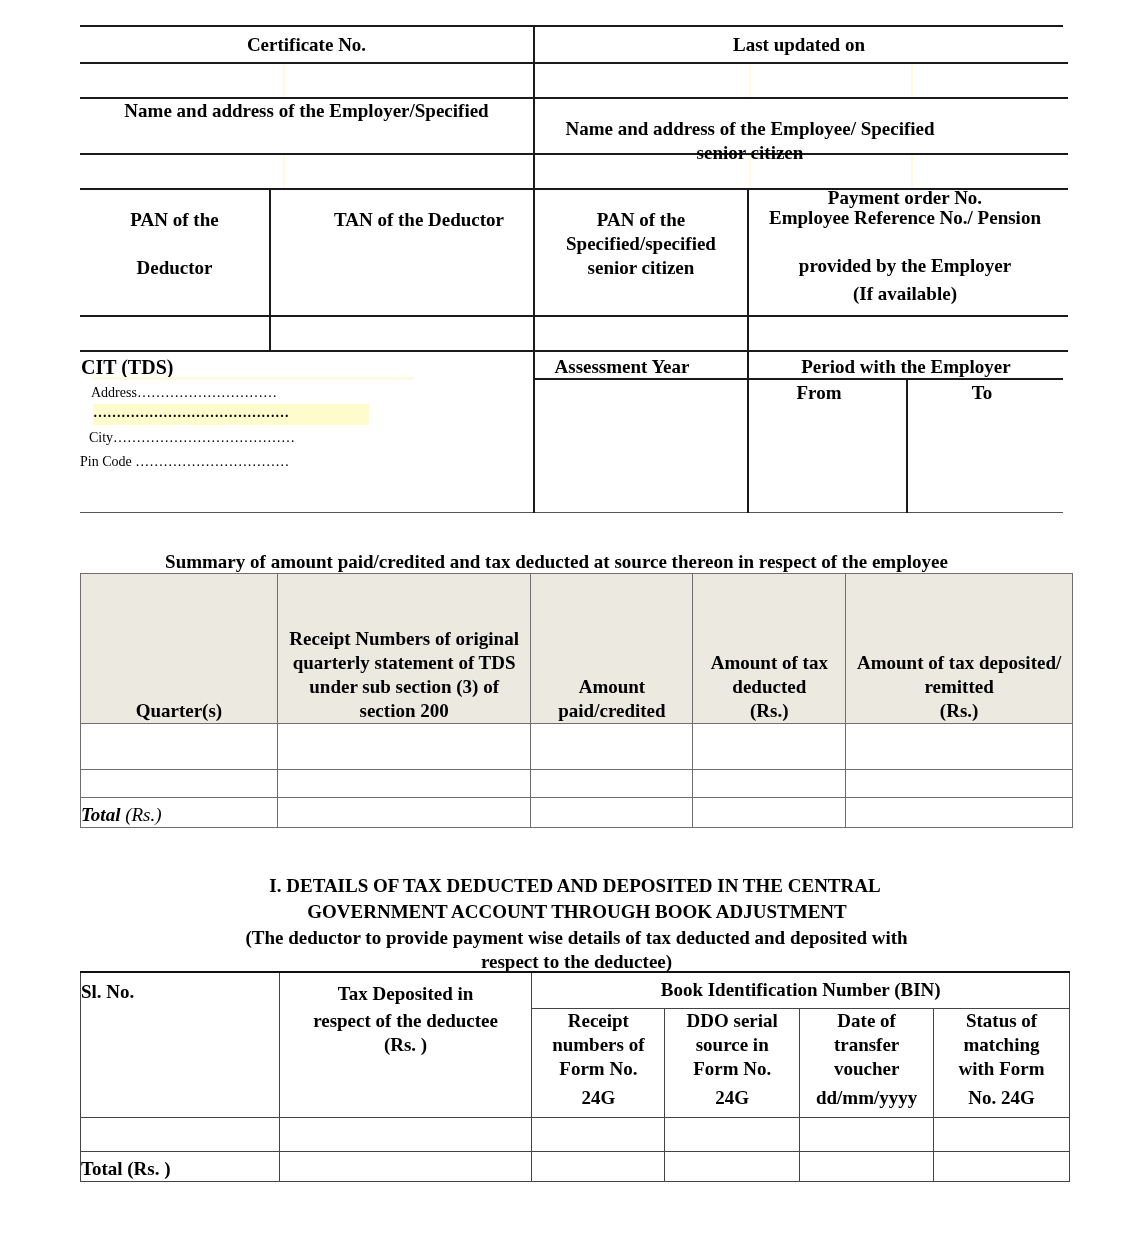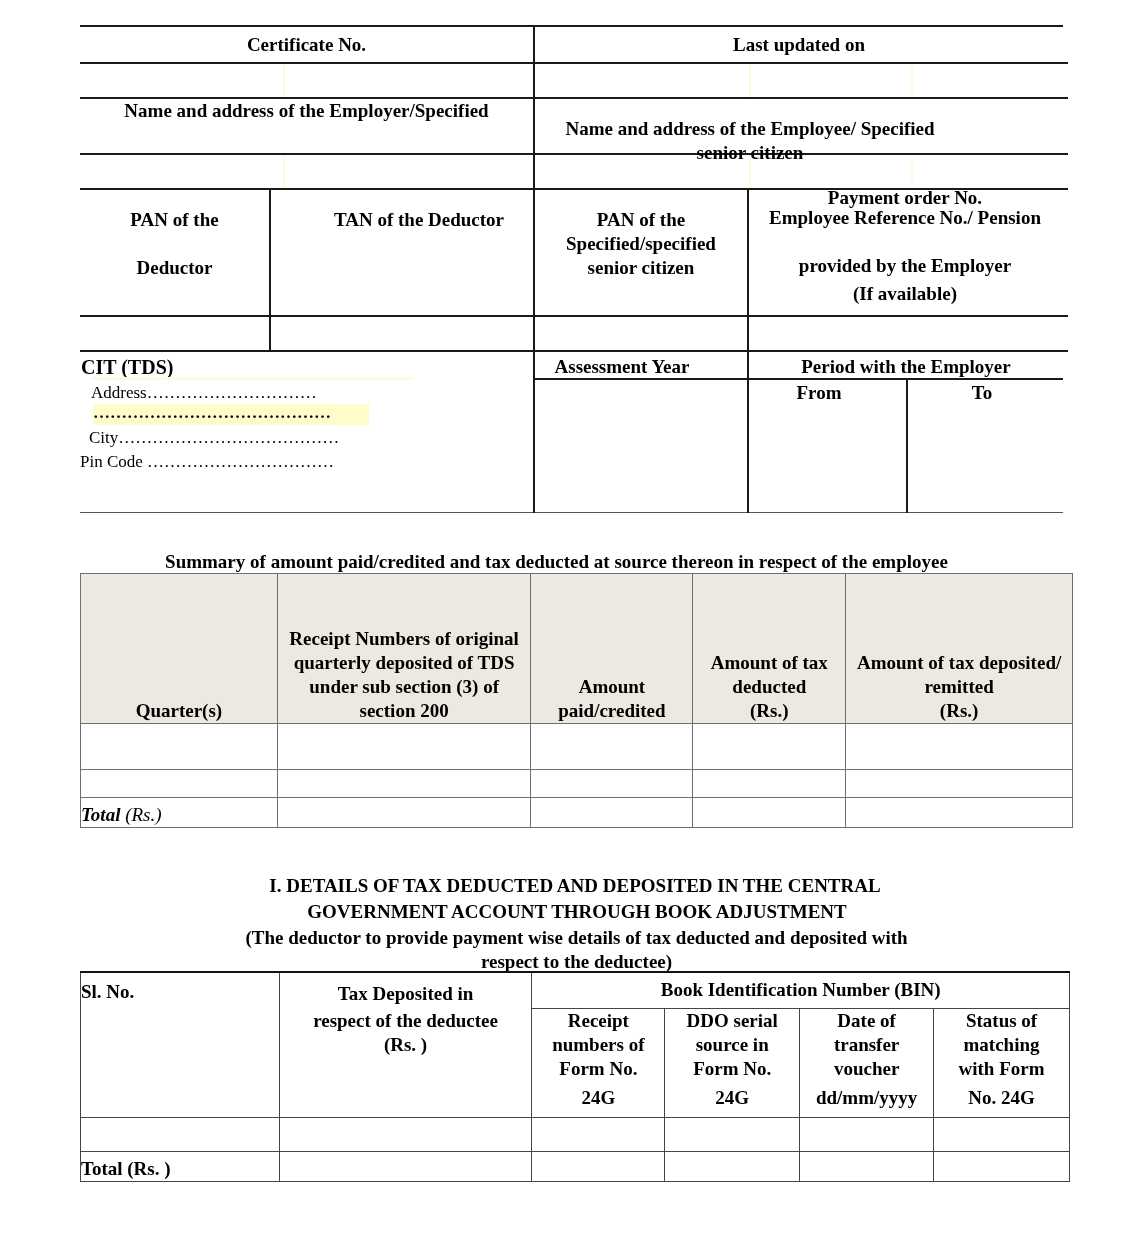--- a/index.html
+++ b/index.html
@@ -11,21 +11,21 @@
   .txt { position:absolute; font-weight:bold; font-size:19px; line-height:24px; text-align:center; white-space:nowrap; }
   .txt.left { text-align:left; }
   .cell { position:absolute; box-sizing:border-box; }
   .sumtbl { position:absolute; left:80px; top:573px; width:993px; border-collapse:collapse; }
   .sumtbl td, .sumtbl th { border:1.5px solid #6e6e6e; padding:0; font-size:19px; line-height:24px; }
   .sumtbl th { background:#ebe9e0; vertical-align:bottom; font-weight:bold; text-align:center; }
   .sumtbl tr.row-thin td { border-top:1px solid #222; }
   .bintbl { position:absolute; left:80px; top:971px; width:990px; border-collapse:collapse; }
   .bintbl td, .bintbl th { border:1.5px solid #444; padding:0; font-size:19px; line-height:24px; }
   .bintbl th { font-weight:bold; text-align:center; vertical-align:top; background:#fff; }
-  .dots { position:absolute; font-size:17px; line-height:22px; font-weight:normal; white-space:nowrap; }
+  .dots { position:absolute; font-size:14px; line-height:22px; font-weight:normal; white-space:nowrap; }
   .yellowband { position:absolute; background:#fffccc; }
   .yellowline { position:absolute; width:2px; background:#fffbe0; }
 </style>
 </head>
 <body>
 
 <div>
 
   <div class="hl" style="left:80px; top:25px; width:983px;"></div>
   <div class="hl" style="left:80px; top:62px; width:988px;"></div>
@@ -118,21 +118,21 @@
       <col style="width:153px">
       <col style="width:227px">
   </colgroup>
   <tbody>
       <tr style="height:150px;">
     <th>
           <div>Quarter(s)</div>
         </th>
     <th>
       <div>Receipt Numbers of original</div>
-      <div>quarterly deposited of TDS</div>
+      <div>quarterly statement of TDS</div>
       <div>under sub section (3) of</div>
       <div>section 200</div>
     </th>
     <th>
       <div>Amount</div>
       <div>paid/credited</div>
     </th>
     <th>
       <div>Amount of tax</div>
       <div>deducted</div>

